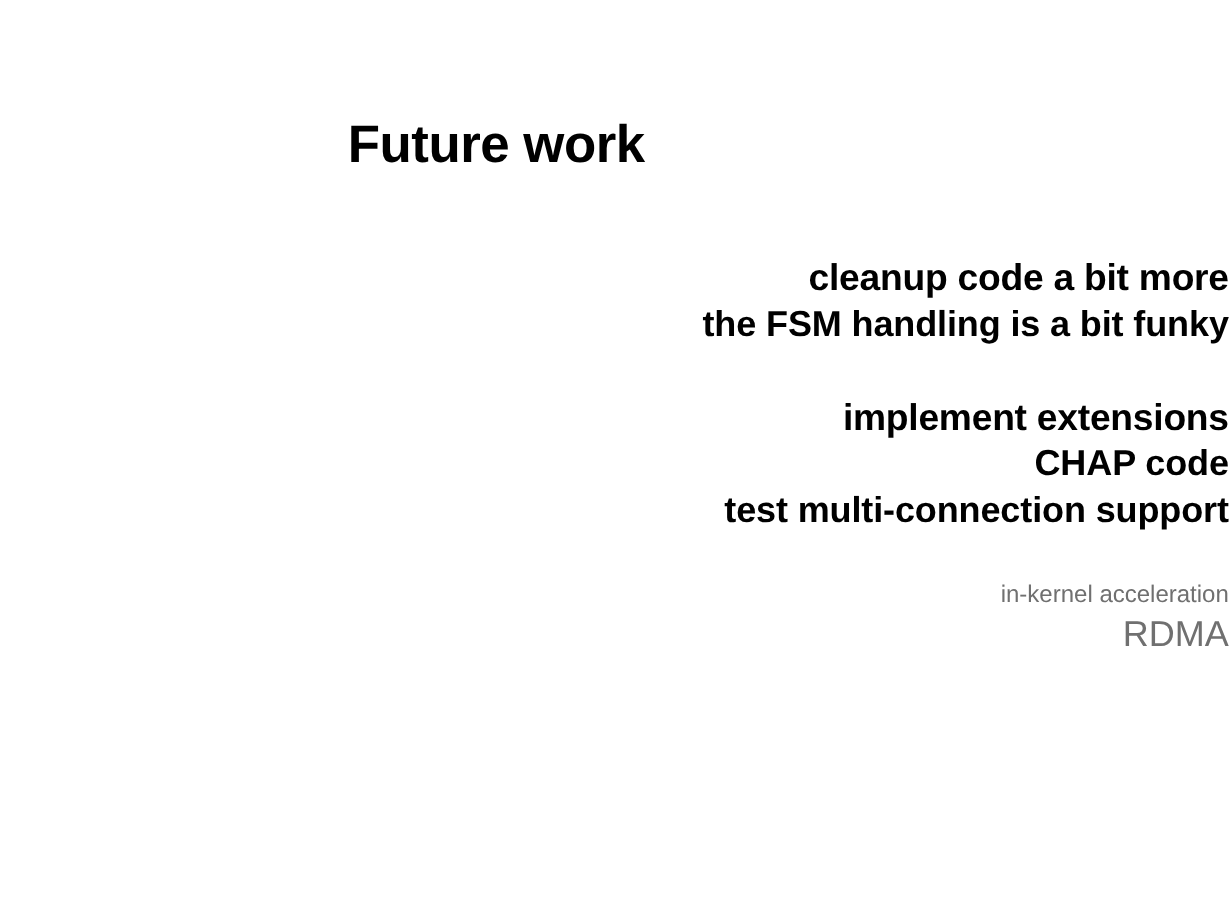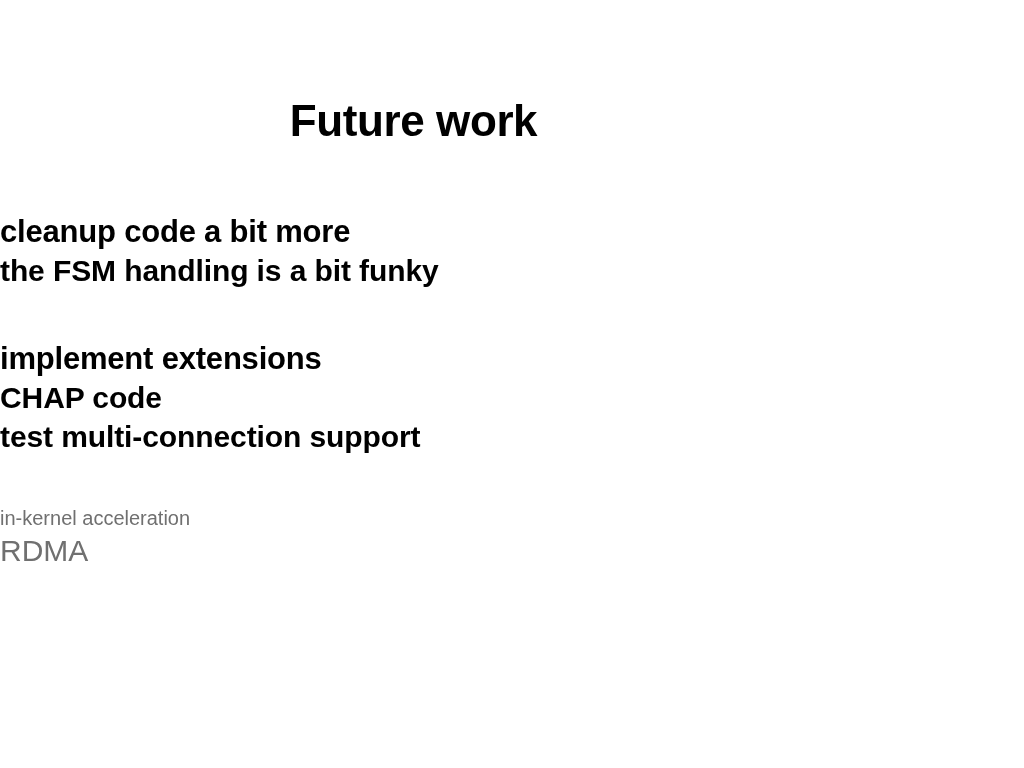--- a/index.html
+++ b/index.html
@@ -47,27 +47,27 @@
     left: 0;
     width: 1024px;
     text-align: center;
   }
 
   .group {
     width: 100%;
   }
 
   .group + .group {
-    margin-top: 49px;
+    margin-top: 38px;
   }
 
   .line {
     display: block;
     width: 100%;
-    text-align: left;
+    text-align: right;
     white-space: nowrap;
     color: #000000;
   }
 
   
   .line.head {
     font-size: 31px;
     font-weight: 700;
     line-height: 1.26;
     letter-spacing: -0.2px;

